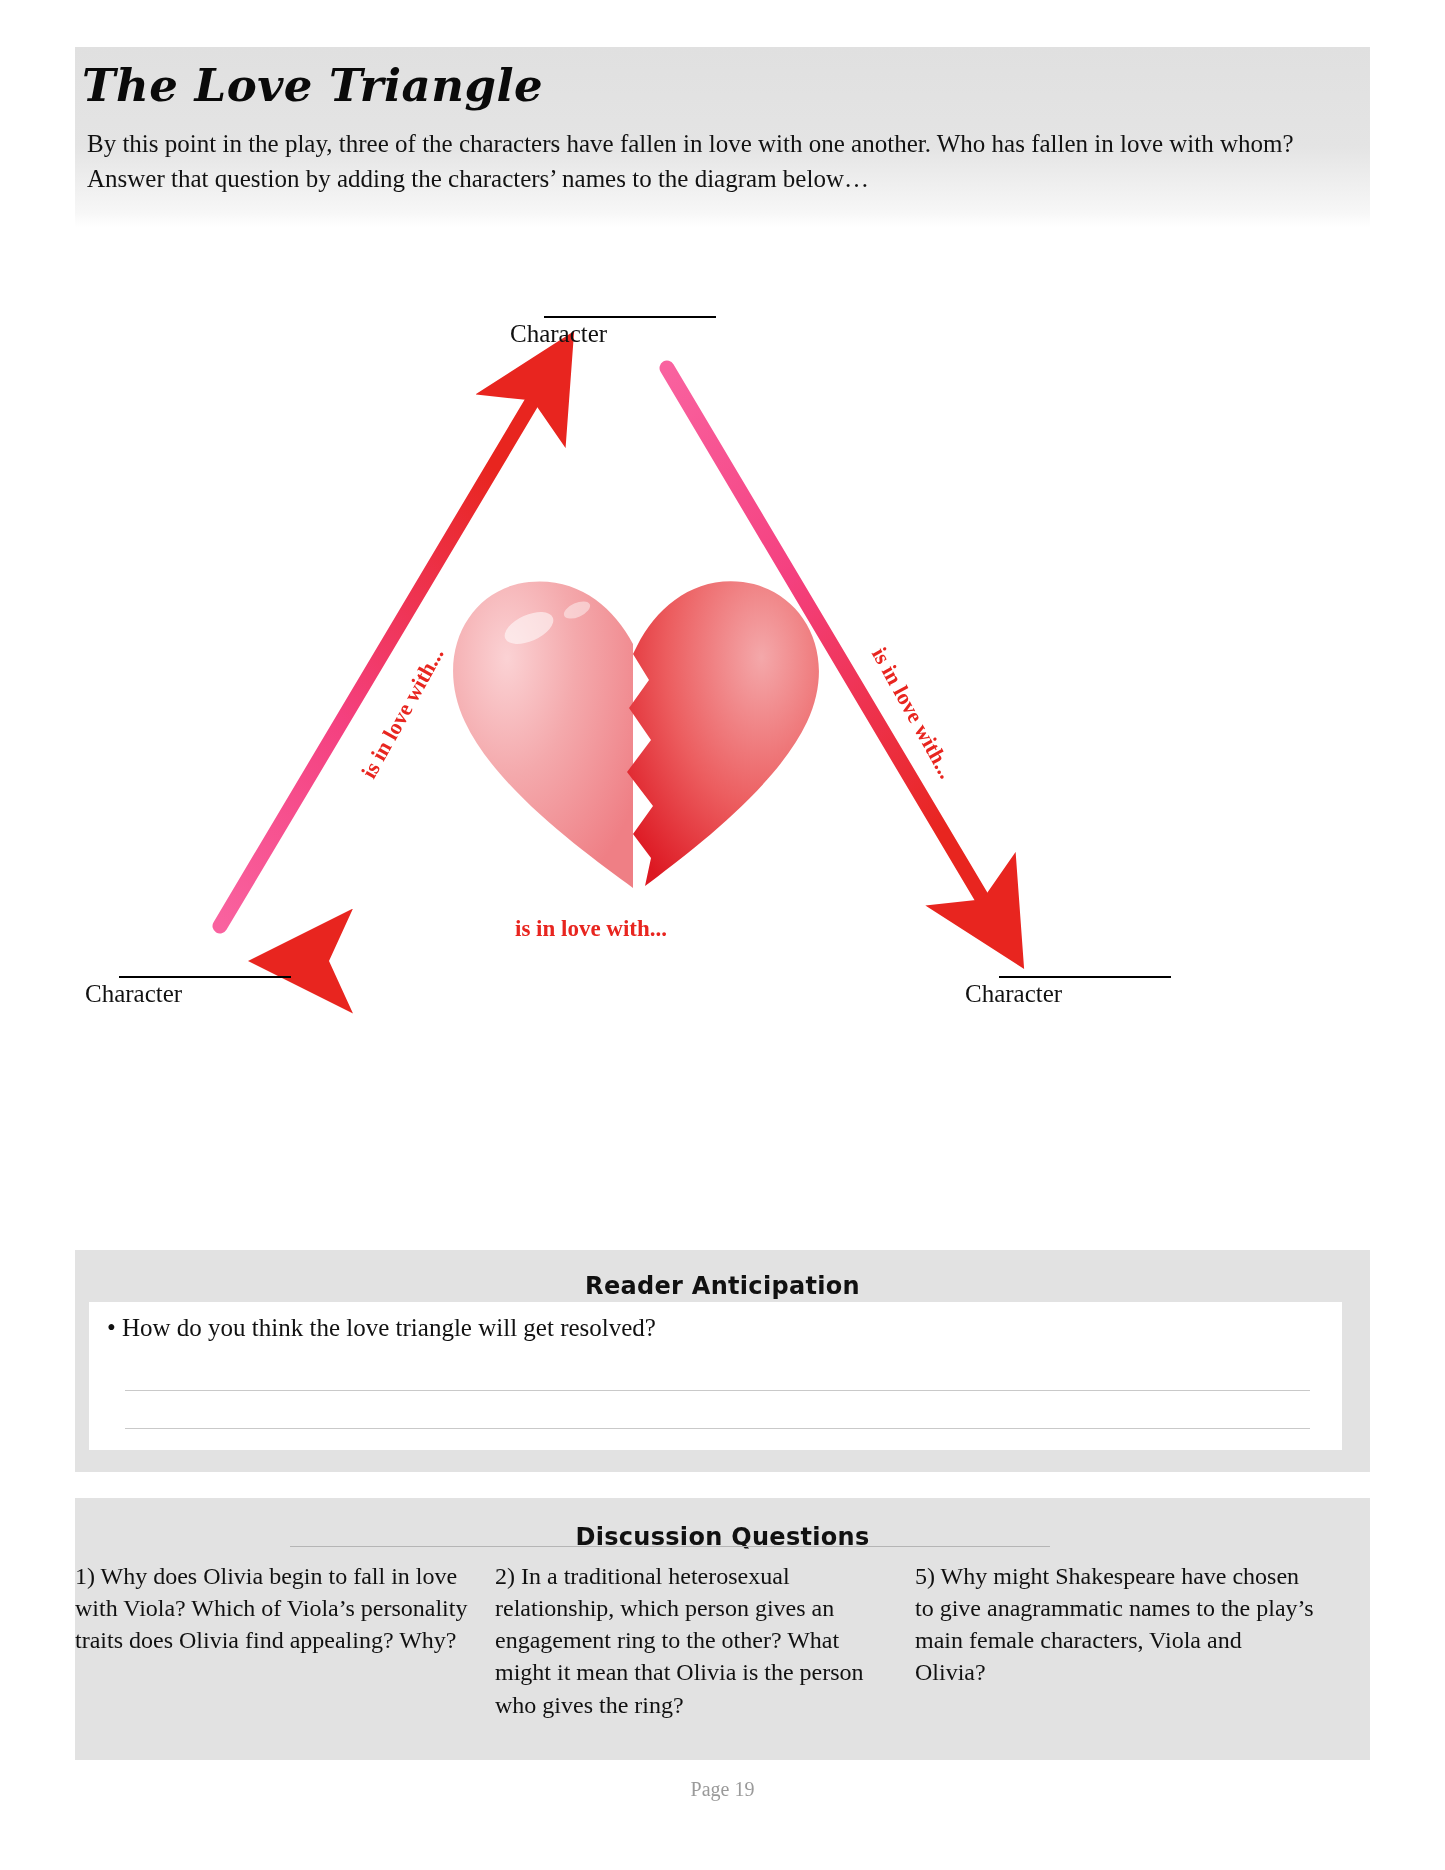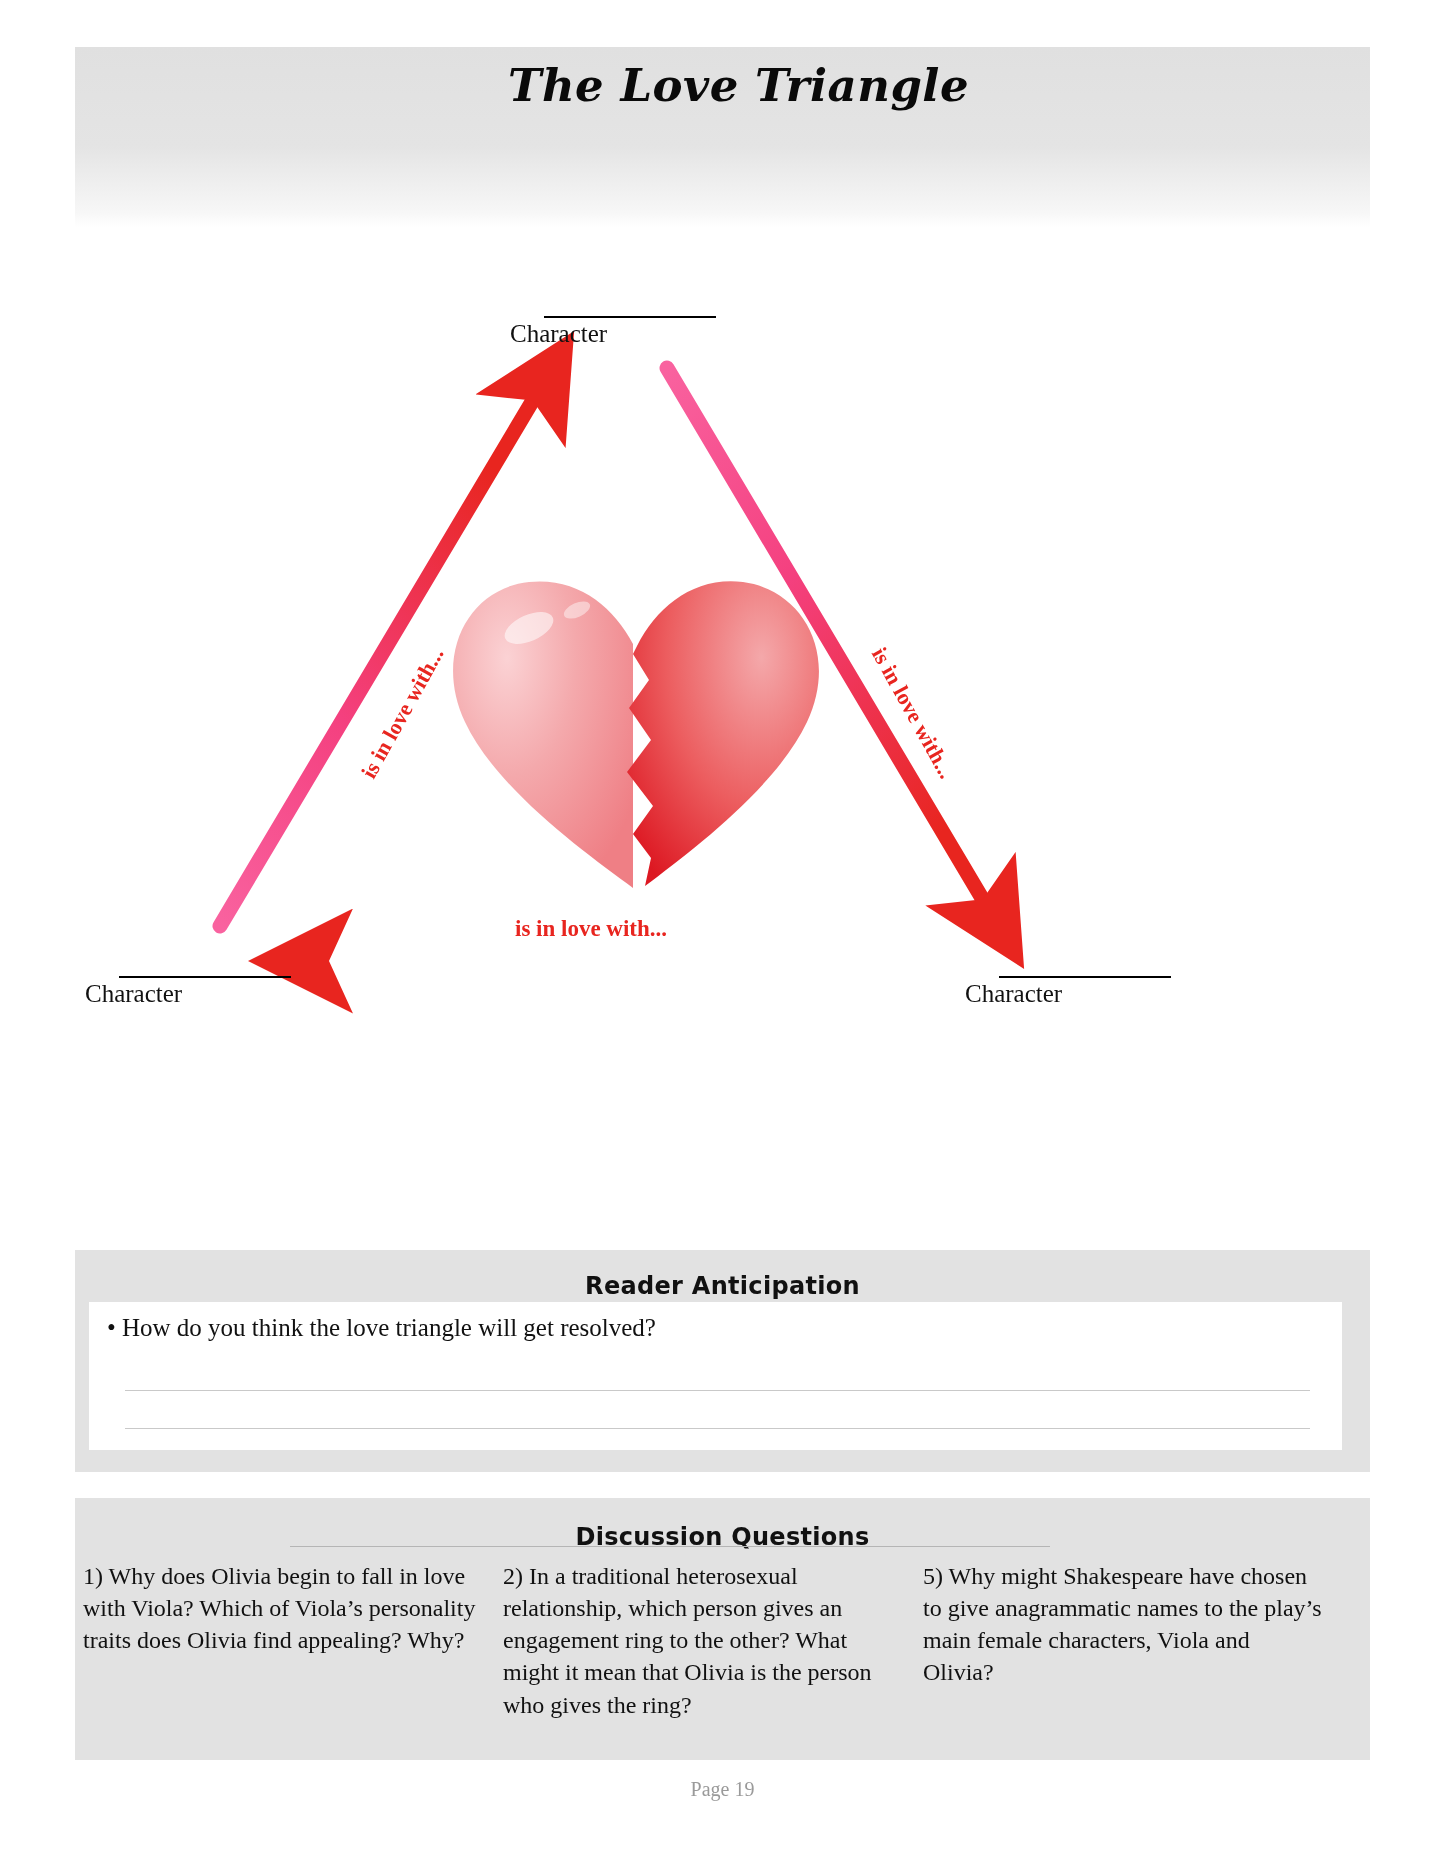--- a/index.html
+++ b/index.html
@@ -25,24 +25,24 @@
   .header-band {
     position: absolute;
     left: 75px;
     top: 47px;
     width: 1295px;
     height: 180px;
     background: linear-gradient(to bottom, #e0e0e0 0%, #e4e4e4 55%, #f7f7f7 92%, #ffffff 100%);
   }
   .title {
     position: absolute;
-    left: 16px;
+    left: 7px;
     top: 12px;
     width: 100%;
-    text-align: center;
+    text-align: left;
     font-family: "DejaVu Serif", serif;
     font-style: italic;
     font-weight: bold;
     font-size: 45px;
     letter-spacing: 0.5px;
     color: #0a0a0a;
   }
   .intro {
     position: absolute;
     left: 12px;
@@ -178,21 +178,21 @@
     border-top: 1px solid #b5b5b5;
     height: 0;
   }
   .columns {
     position: absolute;
     left: 0;
     top: 62px;
     width: 1295px;
     display: flex;
     gap: 20px;
-    padding: 0 8px;
+    padding: 0 0;
     box-sizing: border-box;
   }
   .col {
     flex: 1 1 0;
     font-size: 24px;
     line-height: 1.34;
     color: #111;
   }
   .col-1 { max-width: 400px; }
   .col-2 { max-width: 400px; }
@@ -208,20 +208,21 @@
     color: #9a9a9a;
   }
 </style>
 </head>
 <body>
 
 <div class="page">
 
   <div class="header-band">
     <div class="title">The Love Triangle</div>
+    <div class="intro">By this point in the play, three of the characters have fallen in love with one another. Who has fallen in love with whom? Answer that question by adding the characters’ names to the diagram below…</div>
   </div>
 
   <div class="diagram">
 
     <svg width="1295" height="760" viewBox="0 0 1295 760">
       <defs>
         <linearGradient id="gradLeft" x1="0" y1="1" x2="0.55" y2="0">
           <stop offset="0%" stop-color="#f9629f"></stop>
           <stop offset="45%" stop-color="#f4407f"></stop>
           <stop offset="100%" stop-color="#e8251f"></stop>

